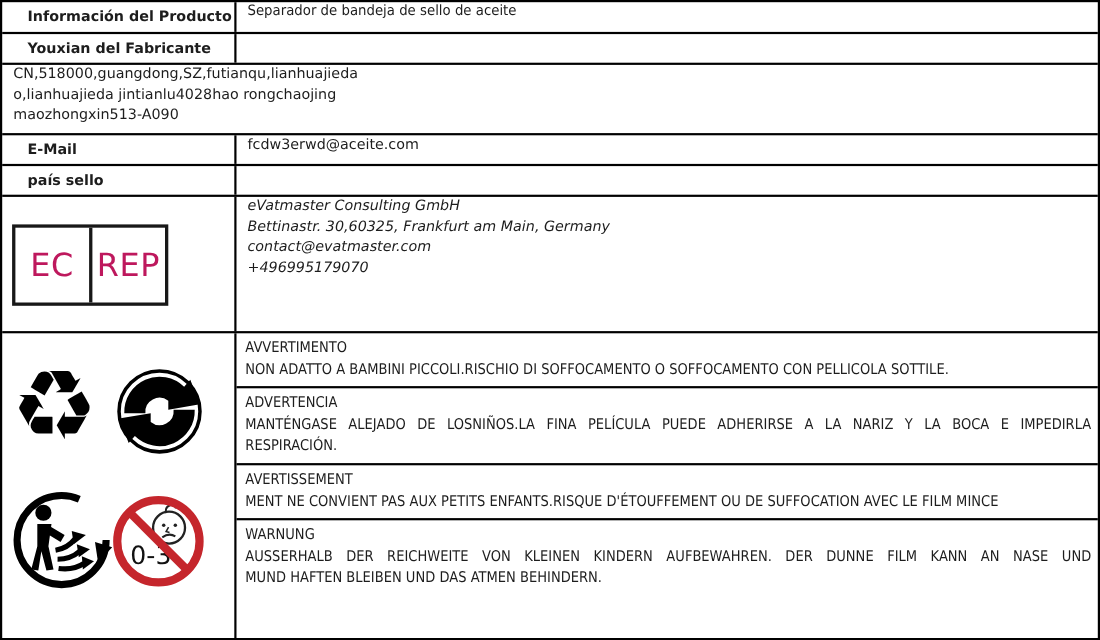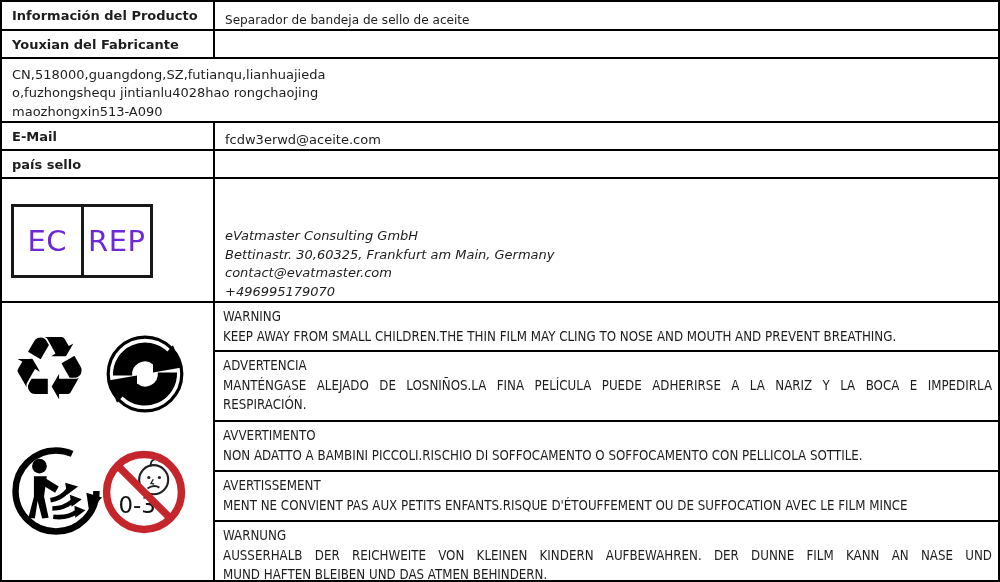--- a/index.html
+++ b/index.html
@@ -5,40 +5,40 @@
   html,body { margin:0; padding:0; background:#fff; }
   .sheet {
     position:relative; width:1000px; height:582px; box-sizing:border-box;
     border:2px solid #000; background:#fff; display:flex; flex-direction:column;
     font-family:"DejaVu Sans","Liberation Sans",sans-serif; color:#1d1d1d;
   }
   .trow { display:flex; border-bottom:2px solid #000; flex:0 0 auto; }
   .trow.last { border-bottom:none; flex:1 1 auto; }
   .lcell {
     width:213px; flex:0 0 213px; box-sizing:border-box; border-right:2px solid #000;
-    padding-left:10px; display:flex; align-items:center;
+    padding-left:23px; display:flex; align-items:center;
     font-weight:bold; font-size:13px;
   }
   .vcell {
     flex:1 1 auto; min-width:0; padding-left:10px; font-size:13px;
-    display:flex; flex-direction:column; justify-content:flex-end;border-radius:11px;
+    display:flex; flex-direction:column; justify-content:flex-start;border-radius:11px;
   }
   .vline { line-height:18.5px; }
   .h27{height:27px} .h26{height:26px} .h62{height:62px} .h122{height:122px}
   .cond { transform:scaleX(0.93); transform-origin:0 50%; width:107.5%; }
 
   
   .ecrep-cell { position:relative; width:213px; flex:0 0 213px; box-sizing:border-box; border-right:2px solid #000; }
   .ecrep-badge {
     position:absolute; left:9px; top:25px; width:136px; height:68px;
     border:3px solid #181818; display:flex; box-sizing:content-box; background:#fff;
   }
   .ecrep-half {
     flex:1 1 50%; display:flex; align-items:center; justify-content:center;
-    font-size:29px; letter-spacing:0.5px; color:#6d28d9;
+    font-size:29px; letter-spacing:0.5px; color:#be185d;
   }
   .ecrep-half.first { border-right:3px solid #181818; }
   .ecrep-lines { line-height:20px; font-size:13px;font-style:italic; }
 
   
   .iconcell { position:relative; width:213px; flex:0 0 213px; box-sizing:border-box; border-right:2px solid #000; }
   .icon-abs { position:absolute; }
   .recycle-glyph { font-family:"DejaVu Sans",sans-serif; font-size:88px; line-height:88px; color:#000; }
   .warncol { flex:1 1 auto; min-width:0; display:flex; flex-direction:column; }
   .wrow { border-bottom:2px solid #000; padding:4px 6px 0 8px; overflow:hidden; flex:0 0 auto; }
@@ -61,21 +61,21 @@
       </div>
   </div>
 
   <div class="trow h26">
     <div class="lcell">Youxian del Fabricante</div>
   </div>
 
   <div class="trow h62">
     <div class="vcell">
       <div class="vline">CN,518000,guangdong,SZ,futianqu,lianhuajieda</div>
-      <div class="vline">o,fuzhongshequ jintianlu4028hao rongchaojing</div>
+      <div class="vline">o,lianhuajieda jintianlu4028hao rongchaojing</div>
       <div class="vline">maozhongxin513-A090</div>
     </div>
   </div>
 
   <div class="trow h26">
     <div class="lcell">E-Mail</div>
     <div class="vcell">
         <div class="vline">fcdw3erwd@aceite.com</div>
       </div>
   </div>
@@ -134,39 +134,33 @@
         <path d="M54,46 Q61,41 67.5,45" fill="none" stroke="#222" stroke-width="2.2"></path>
         <text x="21" y="74" font-size="26" fill="#111" font-family="DejaVu Sans, sans-serif">0-3</text>
         <circle cx="50" cy="50" r="42.5" fill="none" stroke="#c5262c" stroke-width="8.5"></circle>
         <line x1="20" y1="20" x2="80" y2="80" stroke="#c5262c" stroke-width="8.5"></line>
       </svg>
 
     </div>
 
     <div class="warncol">
 
-      <div class="wrow w43">
+
+      <div class="wrow w44">
         <div class="wtext">
-          <div class="wtitle">WARNING</div>
-          <div class="wline">KEEP AWAY FROM SMALL CHILDREN.THE THIN FILM MAY CLING TO NOSE AND MOUTH AND PREVENT BREATHING.</div>
+          <div class="wtitle">AVVERTIMENTO</div>
+          <div class="wline">NON ADATTO A BAMBINI PICCOLI.RISCHIO DI SOFFOCAMENTO O SOFFOCAMENTO CON PELLICOLA SOTTILE.</div>
         </div>
       </div>
 
       <div class="wrow w64">
         <div class="wtext">
           <div class="wtitle">ADVERTENCIA</div>
           <div class="wline jl">MANTÉNGASE ALEJADO DE LOSNIÑOS.LA FINA PELÍCULA PUEDE ADHERIRSE A LA NARIZ Y LA BOCA E IMPEDIRLA</div>
           <div class="wline">RESPIRACIÓN.</div>
-        </div>
-      </div>
-
-      <div class="wrow w44">
-        <div class="wtext">
-          <div class="wtitle">AVVERTIMENTO</div>
-          <div class="wline">NON ADATTO A BAMBINI PICCOLI.RISCHIO DI SOFFOCAMENTO O SOFFOCAMENTO CON PELLICOLA SOTTILE.</div>
         </div>
       </div>
 
       <div class="wrow w44">
         <div class="wtext">
           <div class="wtitle">AVERTISSEMENT</div>
           <div class="wline">MENT NE CONVIENT PAS AUX PETITS ENFANTS.RISQUE D'ÉTOUFFEMENT OU DE SUFFOCATION AVEC LE FILM MINCE</div>
         </div>
       </div>
 

